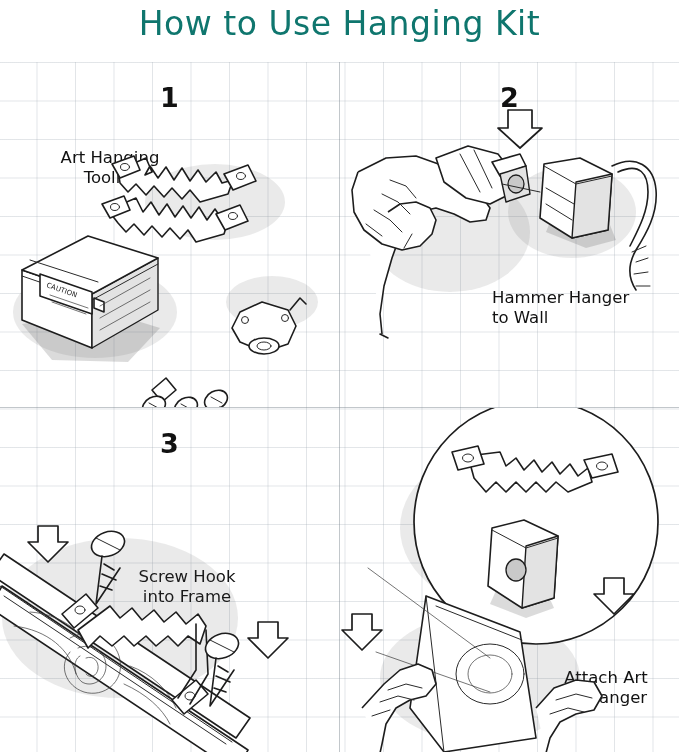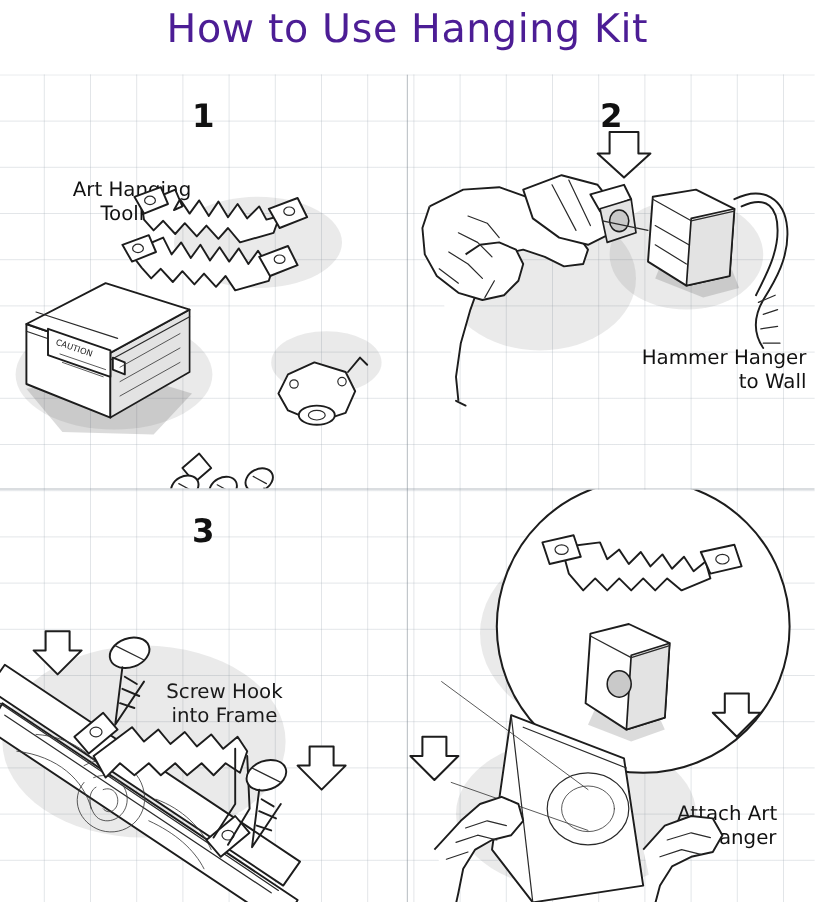--- a/index.html
+++ b/index.html
@@ -26,21 +26,21 @@
   
   .title {
     position: absolute;
     top: 4px;
     left: 0;
     width: 679px;
     text-align: center;
     font-size: 33px;
     font-weight: 400;
     letter-spacing: 0.5px;
-    color: #4c1d95;
+    color: #0f766e;
     font-family: "DejaVu Sans", sans-serif;
   }
 
   
   .grid-area {
     position: absolute;
     top: 62px;
     left: 0;
     width: 679px;
     height: 690px;
@@ -96,21 +96,21 @@
   .caption {
     position: absolute;
     font-size: 16.5px;
     line-height: 20px;
     color: #111;
     text-align: center;
     font-family: "DejaVu Sans", sans-serif;
     white-space: pre-line;
   }
   .cap1 { left: 40px;  top: 86px;  width: 140px; }
-  .cap2 { left: 152px; top: 226px; width: 180px; text-align: right; }
+  .cap2 { left: 152px; top: 226px; width: 180px; text-align: left; }
   .cap3 { left: 122px; top: 159px; width: 130px; }
   .cap4 { left: 196px; top: 260px; width: 140px; }
 
   .art { position: absolute; left: 0; top: 0; }
 
   svg { display: block; }
   .ln   { fill: none; stroke: #1d1d1d; stroke-width: 1.6; stroke-linecap: round; stroke-linejoin: round; }
   .ln-t { fill: none; stroke: #2a2a2a; stroke-width: 1.0; stroke-linecap: round; stroke-linejoin: round; }
   .ln-x { fill: none; stroke: #3a3a3a; stroke-width: 0.7; stroke-linecap: round; stroke-linejoin: round; }
   .fw   { fill: #ffffff; stroke: #1d1d1d; stroke-width: 1.6; stroke-linejoin: round; }

